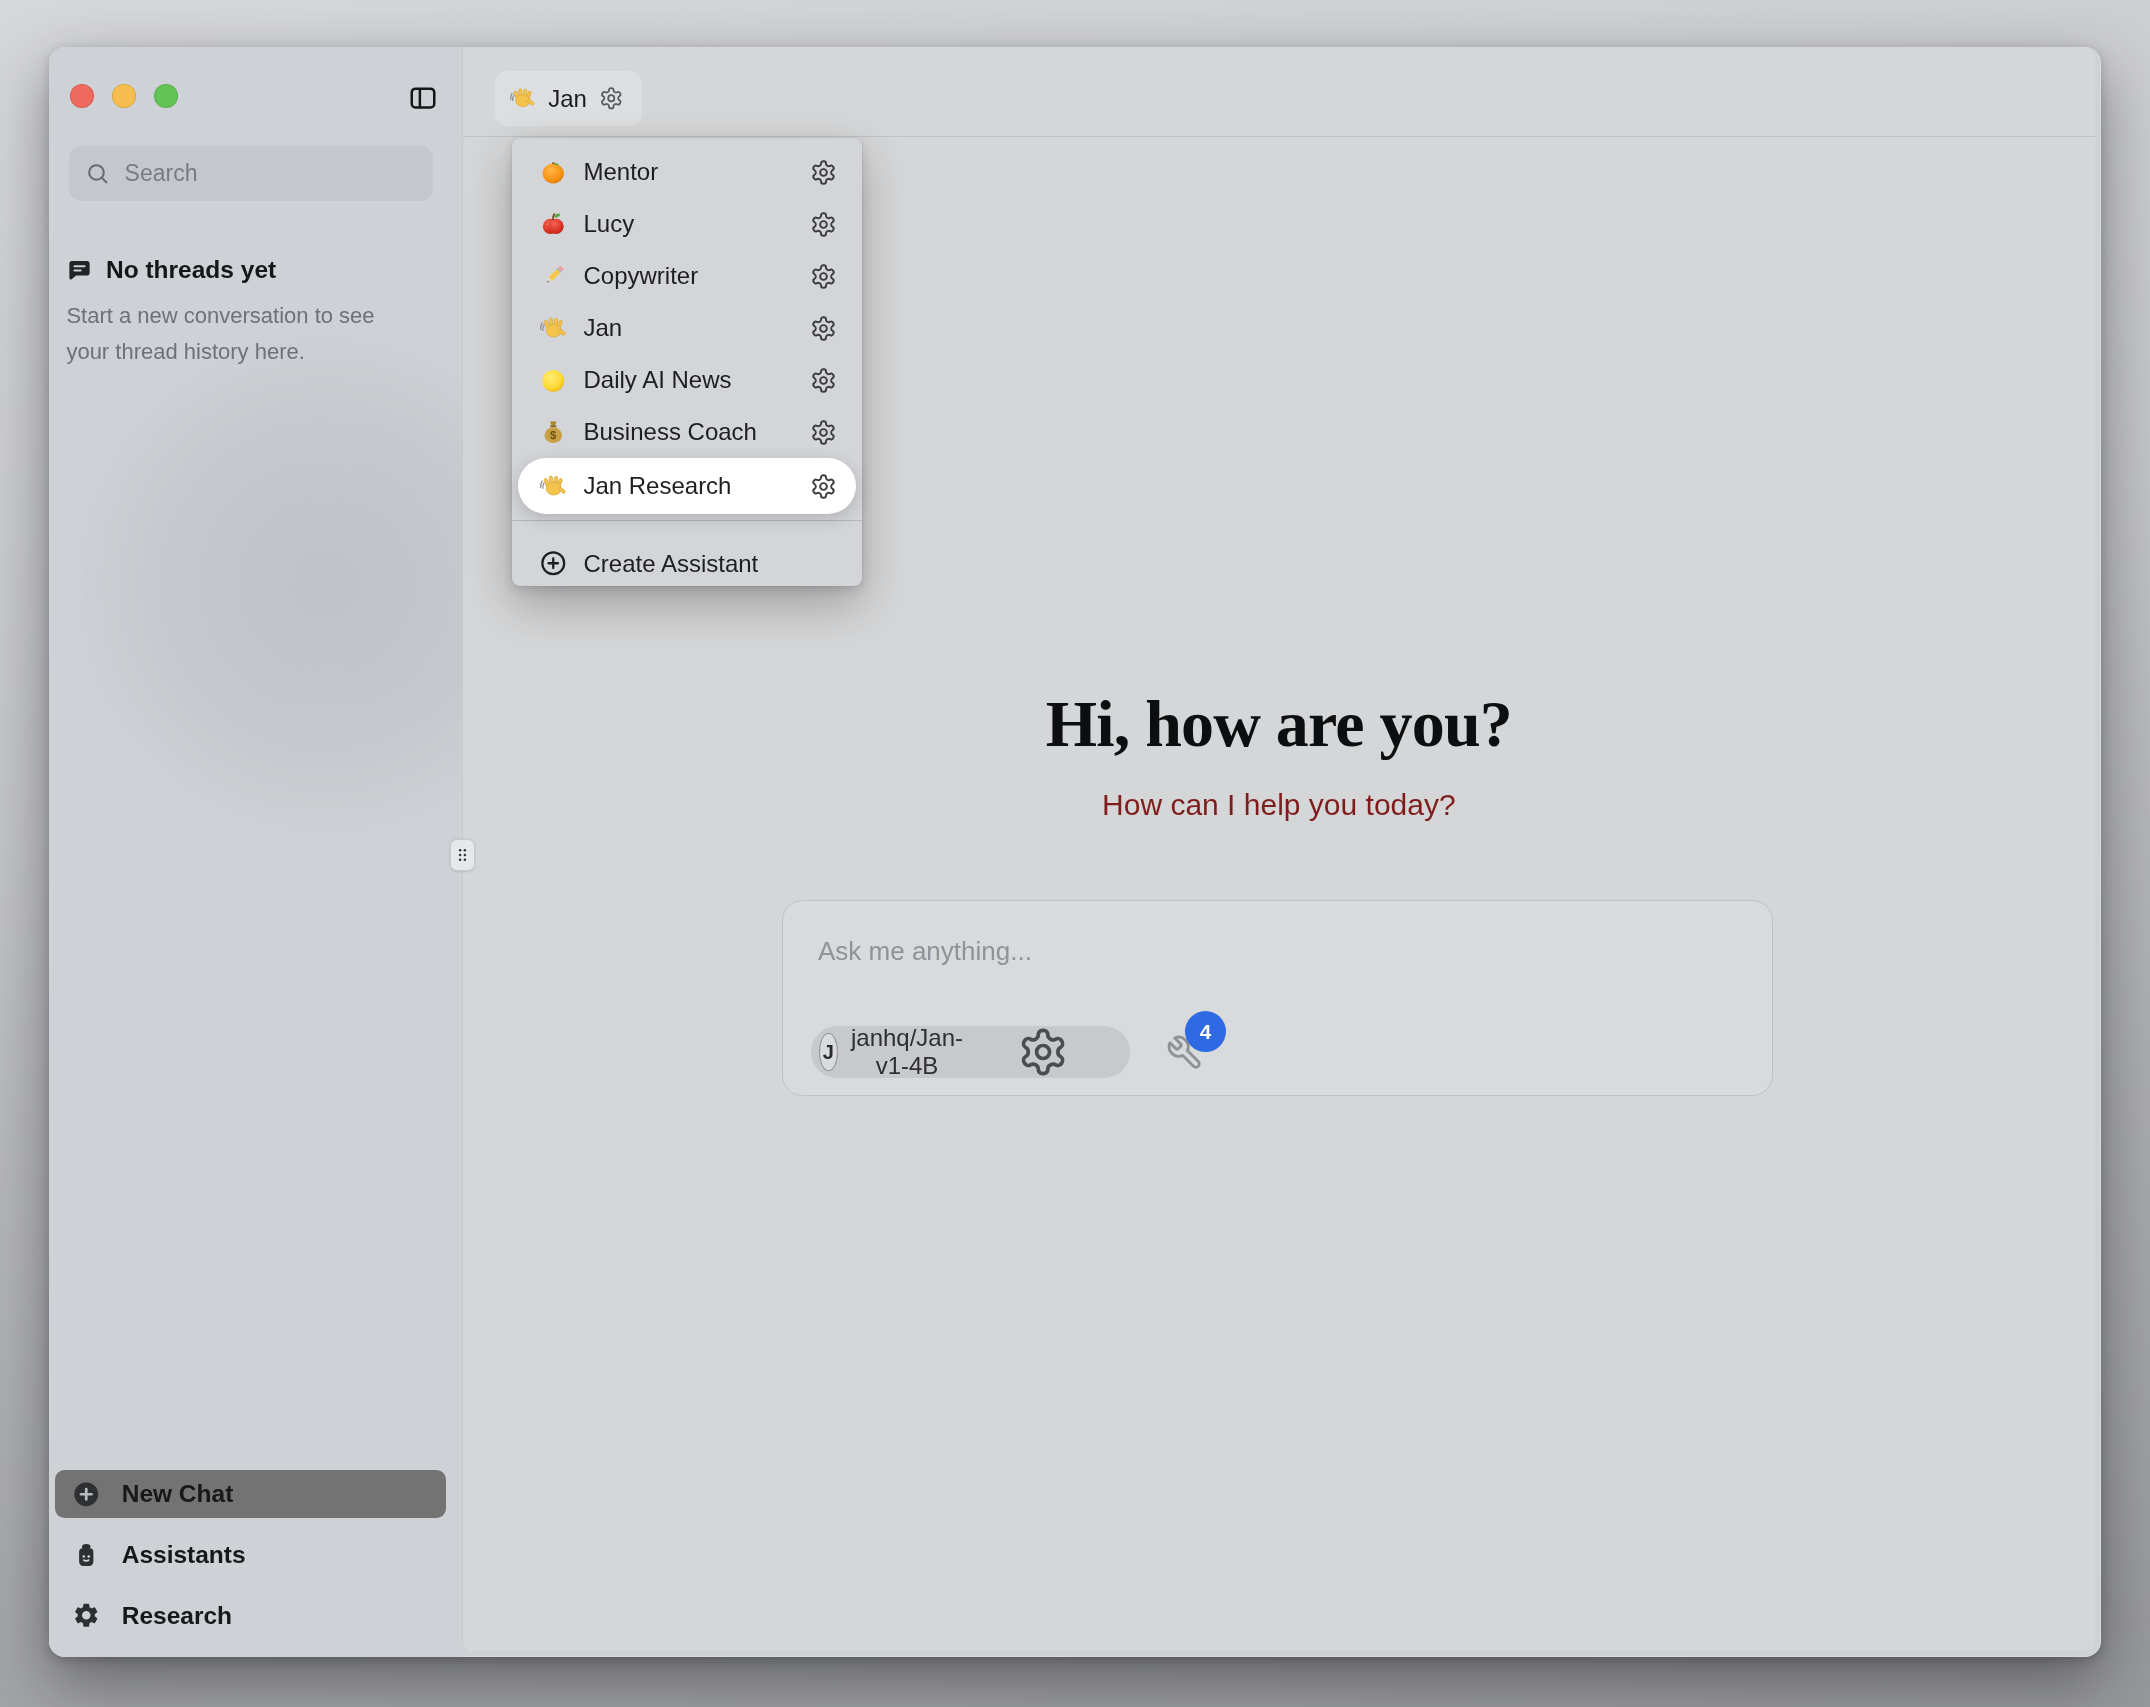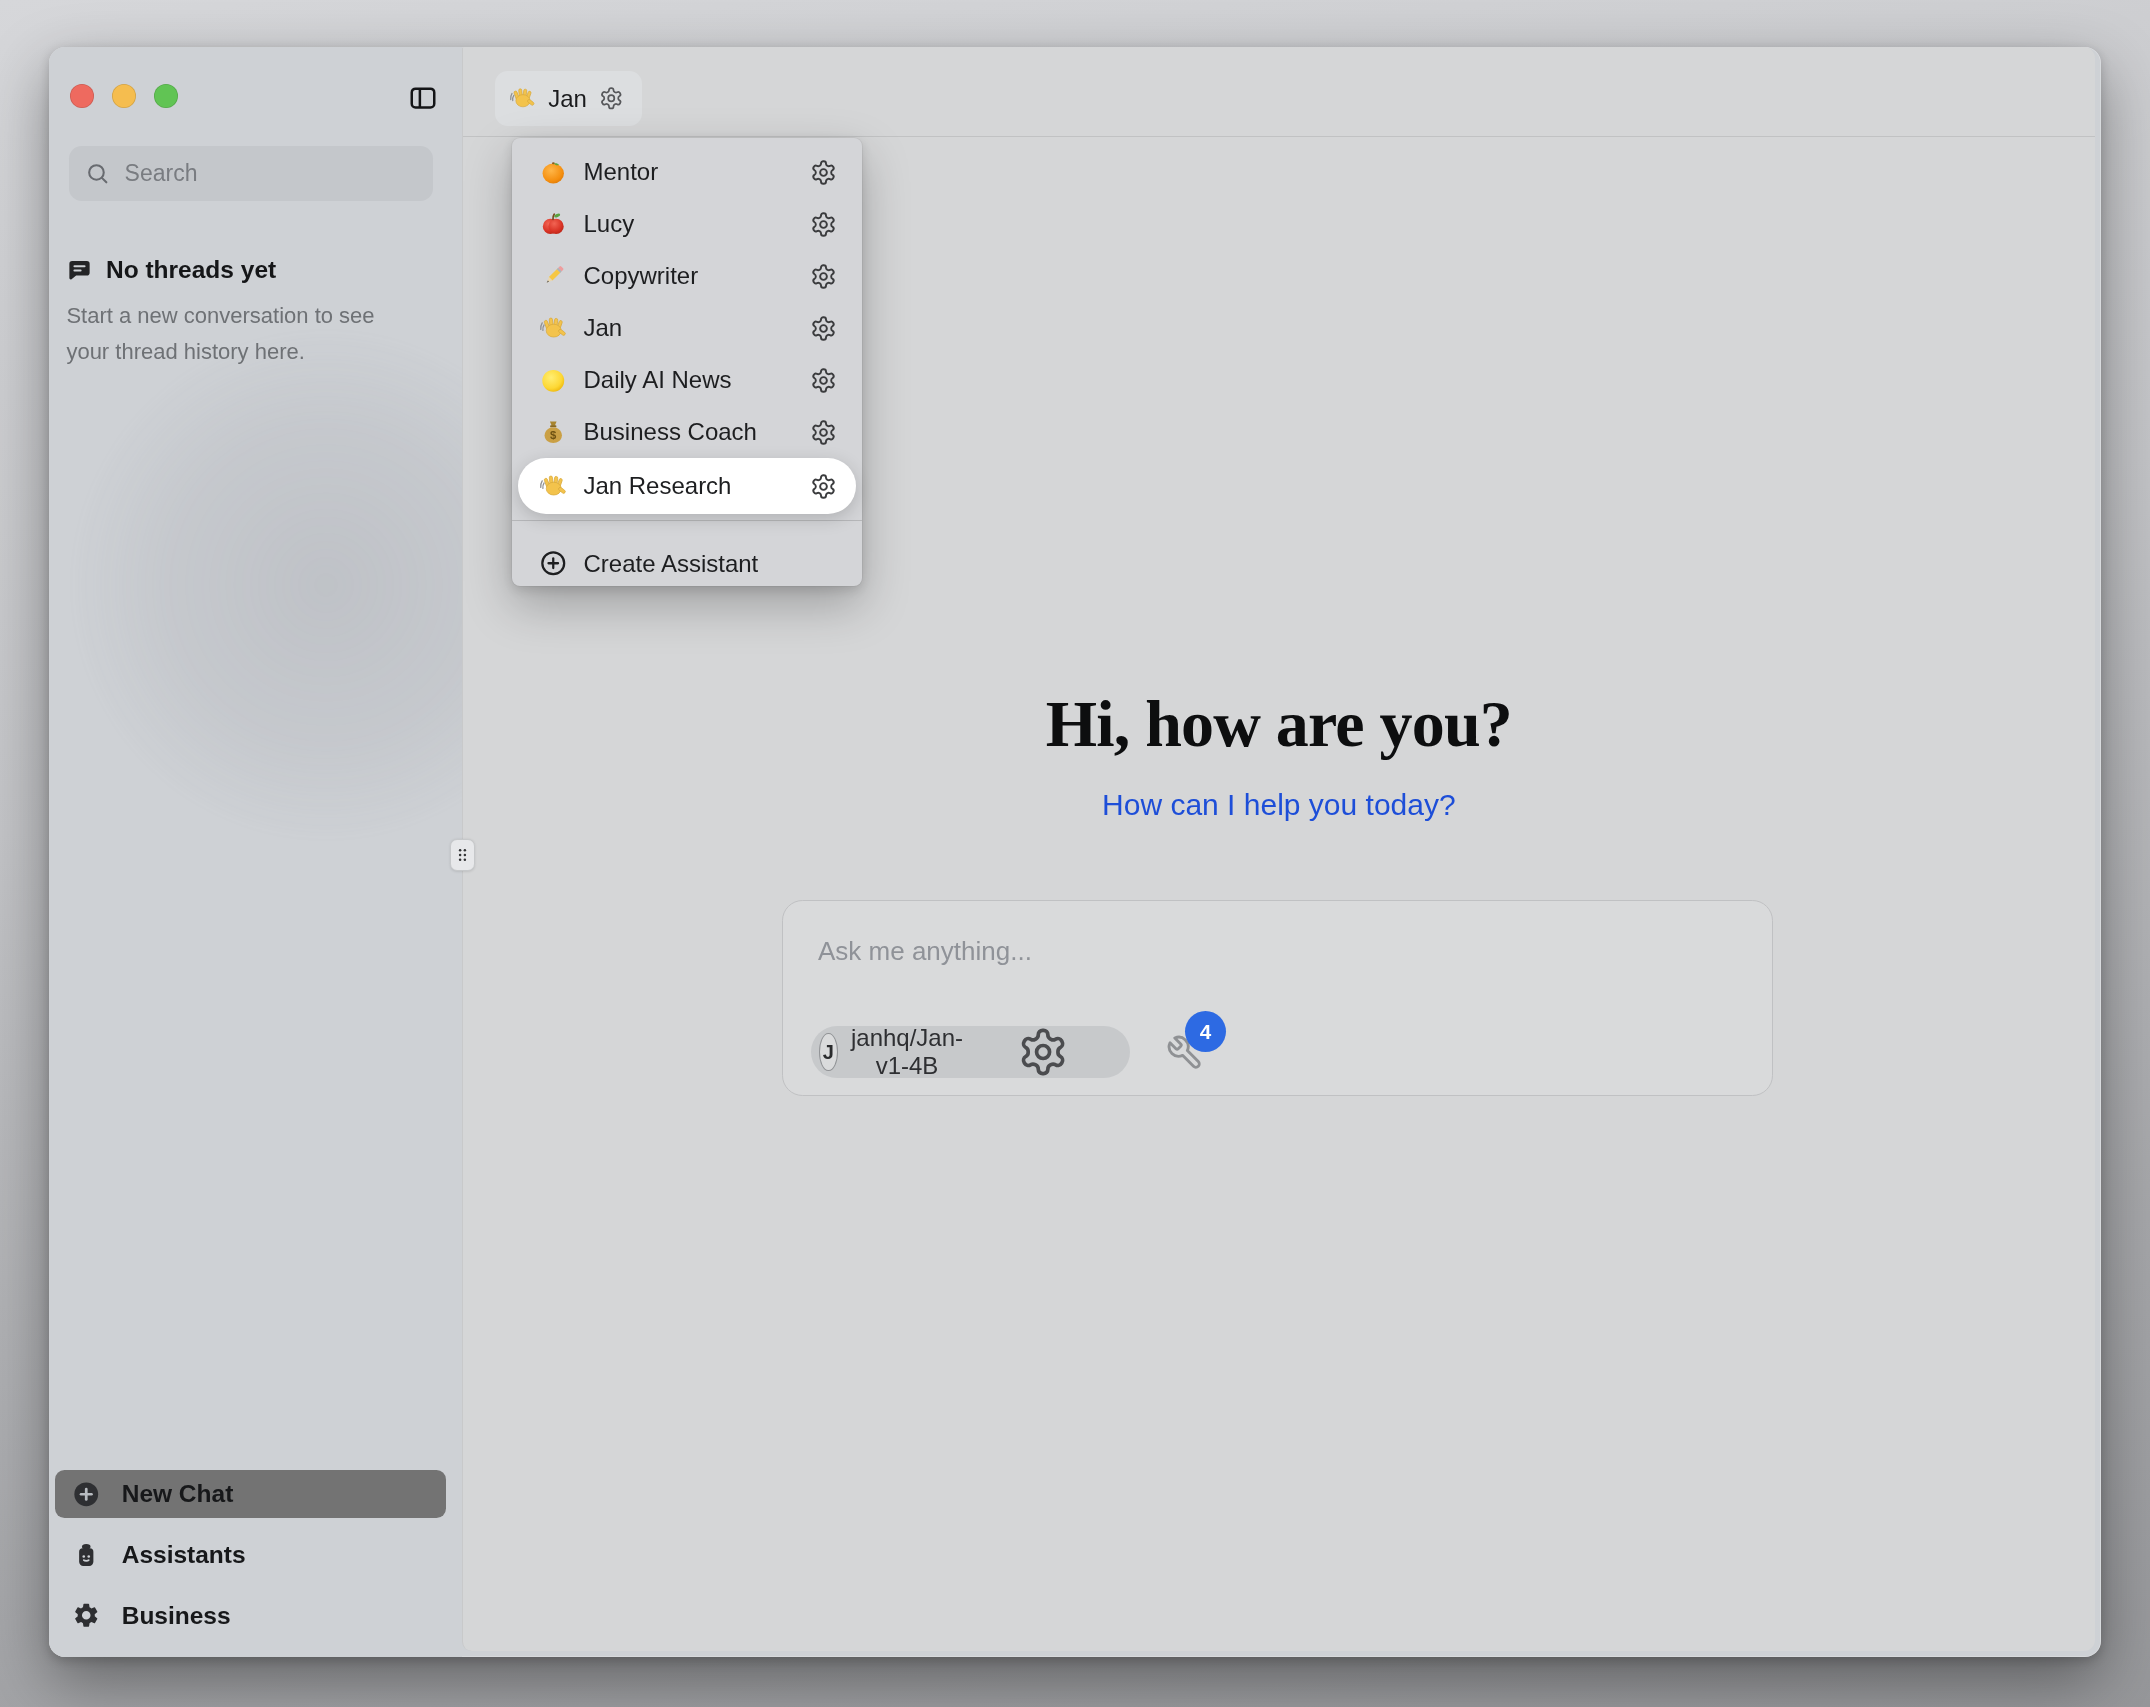--- a/index.html
+++ b/index.html
@@ -60,21 +60,21 @@
   .menu-row.highlight{height:56px;margin:0 6.3px;padding-left:20.6px;border-radius:29px;background:#ffffff;
     box-shadow:0 4.7px 17.4px rgba(0,0,0,.17);}
   .menu-row.highlight .menu-gear{margin-right:19px;}
   .menu-sep{height:0.8px;background:rgba(0,0,0,.14);margin:6.3px 0 4.7px;}
   .menu-create{display:flex;align-items:flex-end;height:52px;padding:0 0 0 27px;width:100%;}
   .menu-create .create-ic{width:28.5px;height:28.5px;color:#1d1e20;flex:0 0 auto;}
   .menu-create .menu-label{flex:none;}
   
   .greet-title{position:absolute;left:0;right:0;top:623px;margin:16px;text-align:center;
     font-family:"Liberation Serif","DejaVu Serif",serif;font-weight:600;font-size:66px;letter-spacing:-0.8px;color:#0d0e0f;}
-  .greet-sub{position:absolute;left:0;right:0;top:741px;text-align:center;font-size:30px;color:#1d4ed8;}
+  .greet-sub{position:absolute;left:0;right:0;top:741px;text-align:center;font-size:30px;color:#7f1d1d;}
   
   .composer{position:absolute;left:319px;top:853px;width:991px;height:196px;border-radius:20.6px;
     border:1.6px solid #c0c1c3;background:rgba(255,255,255,.10);}
   .composer-input{position:absolute;left:33px;top:33px;width:901px;height:35px;background:transparent;border:none;outline:none;
     font-size:26px;color:#404040;}
   .composer-input::placeholder{color:#8f9298;}
   .model-pill{position:absolute;left:28px;top:125px;height:52px;border-radius:26px;background:#c7c9cb;
     display:flex;align-items:center;gap:13.4px;padding:0 19px 0 8px;}
   .avatar{width:38px;height:38px;border-radius:50%;background:#dadbdc;border:1.6px solid #919396;
     display:flex;align-items:center;justify-content:center;font-size:20px;font-weight:700;color:#2a2b2d;}
@@ -286,21 +286,21 @@
         <button class="nav-item">
           <svg class="ic nav-ic" style="width:28.5px;height:28.5px" viewBox="0 0 24 24">
               <use href="#i-assist"></use>
             </svg>
           <span class="nav-label">Assistants</span>
         </button>
         <button class="nav-item">
           <svg class="ic nav-ic" style="width:28.5px;height:28.5px" viewBox="0 0 24 24">
               <use href="#i-gearfill"></use>
             </svg>
-          <span class="nav-label">Business</span>
+          <span class="nav-label">Research</span>
         </button>
       </nav>
     </aside>
 
     <div class="drag-handle">
       <svg class="ic" style="width:19px;height:24px" viewBox="0 0 24 24">
           <use href="#i-grip"></use>
         </svg>
     </div>
 

